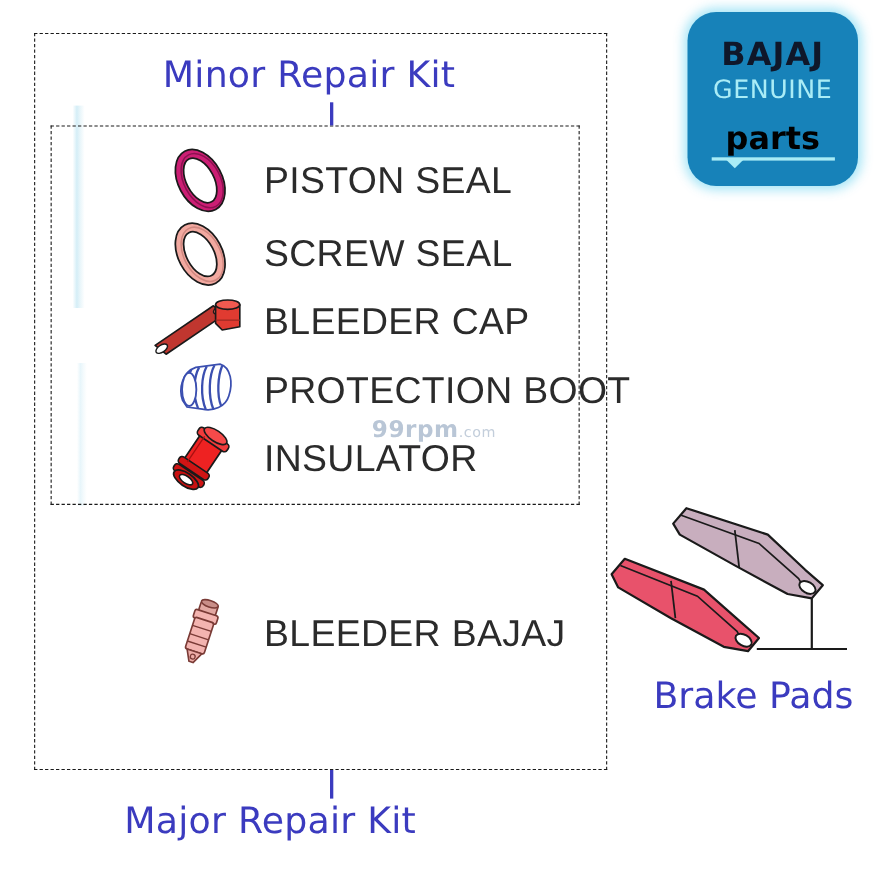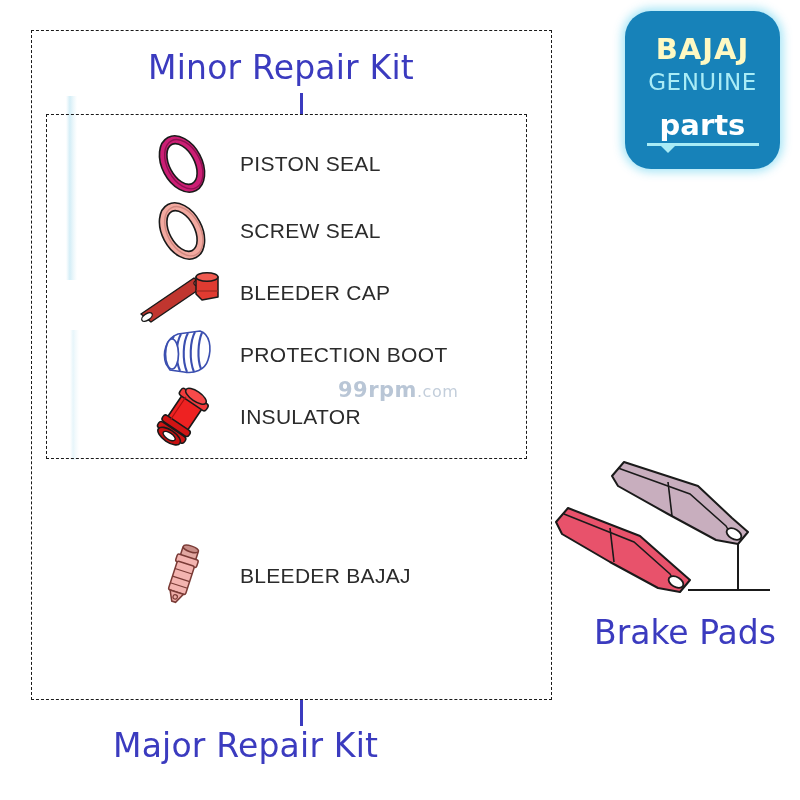--- a/index.html
+++ b/index.html
@@ -70,42 +70,42 @@
     align-items: center;
   }
   .part-art {
     width: 104px;
     height: 66px;
     flex: 0 0 104px;
     position: relative;
   }
   .part-art svg { display: block; width: 104px; height: 66px; }
   .part-label {
-    font-size: 21px;
+    font-size: 34px;
     color: #2b2b2b;
     letter-spacing: 0.3px;
     white-space: nowrap;
     font-family: "Liberation Sans", sans-serif;
     margin-left: 6px;
   }
 
   
   #watermark {
     position: absolute;
     left: 338px;
     top: 378px;
     font-size: 21px;
     font-weight: bold;
     color: #b9c6d6;
     letter-spacing: 0.5px;
     font-family: "DejaVu Sans", sans-serif;
     user-select: none;
   }
   #watermark .wm-dot {
-    font-size: 16px;
+    font-size: 13px;
     color: #c3cedb;
     font-weight: normal;
   }
 
   
   .artifact {
     position: absolute;
     background: linear-gradient(to right,
         rgba(210,235,245,0) 0%,
         rgba(198,232,244,0.75) 35%,
@@ -124,39 +124,39 @@
     background: #1782b9;
     border-radius: 26px;
     box-shadow: 0 0 10px 3px rgba(150,225,245,0.85);
     display: flex;
     flex-direction: column;
     align-items: center;
     justify-content: center;
     overflow: hidden;
   }
   #logo-bajaj {
-    color: #fef9c3;
+    color: #0f172a;
     font-size: 29px;
     font-weight: bold;
     letter-spacing: 1px;
     font-family: "DejaVu Sans", sans-serif;
     line-height: 1;
     margin-bottom: 7px;
   }
   #logo-genuine {
     color: #a9ecf6;
     font-size: 23px;
     font-weight: normal;
     letter-spacing: 0.5px;
     font-family: "DejaVu Sans", sans-serif;
     line-height: 1;
     margin-bottom: 17px;
   }
   #logo-parts {
-    color: #ffffff;
+    color: #000000;
     font-size: 29px;
     font-weight: bold;
     font-style: normal;
     letter-spacing: 0px;
     font-family: "DejaVu Sans", sans-serif;
     line-height: 1;
   }
   #logo-rule {
     margin-top: 3px;
     width: 112px;

